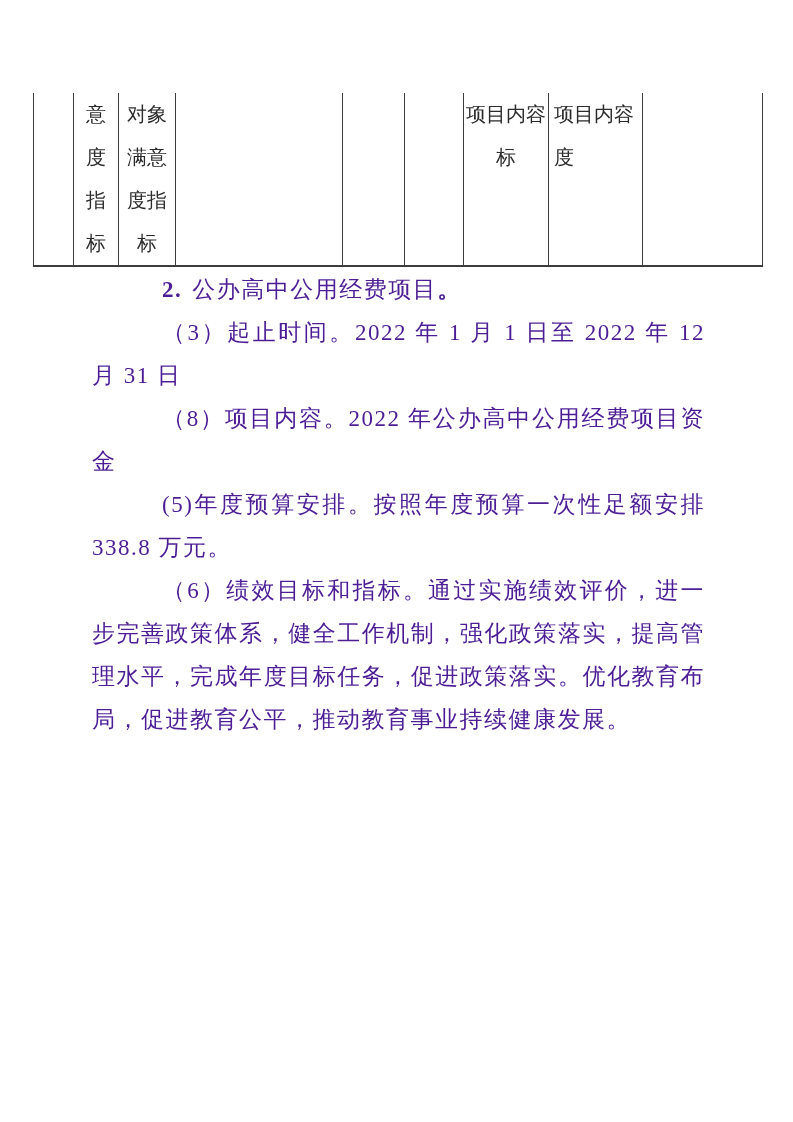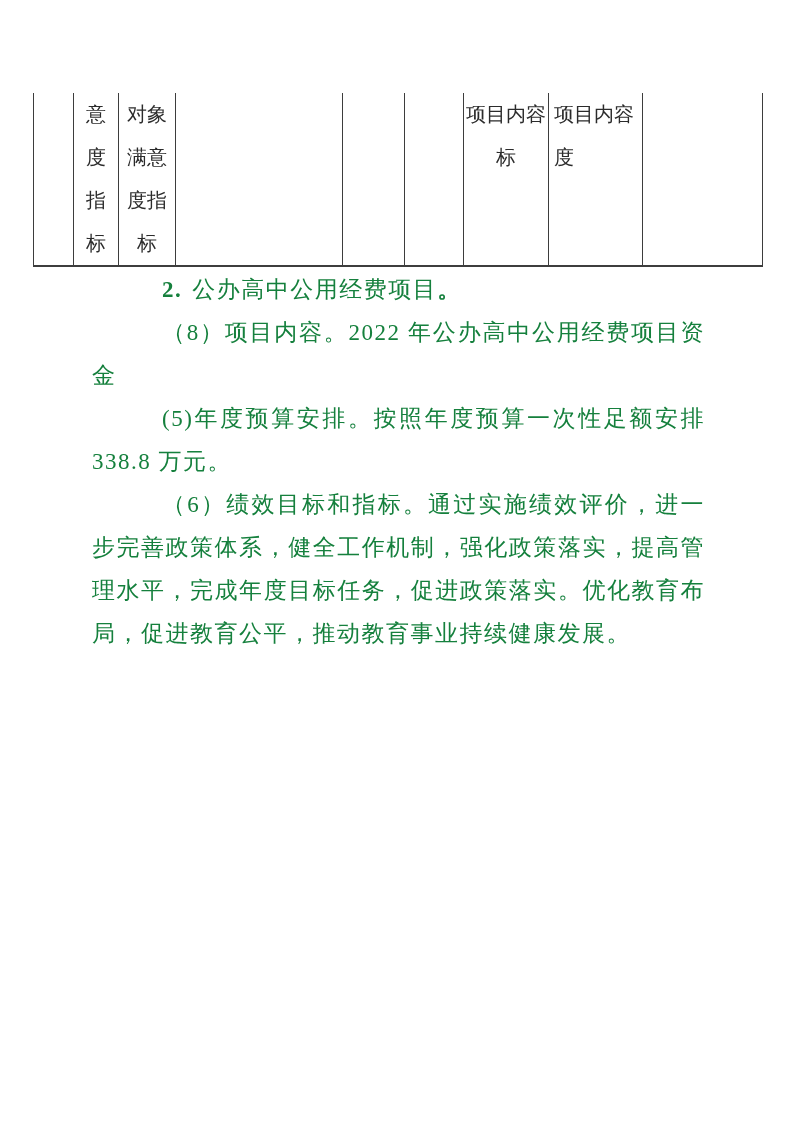--- a/index.html
+++ b/index.html
@@ -47,21 +47,21 @@
     width: 613px;
   }
   .body-text p {
     margin: 0;
     font-size: 23px;
     line-height: 43px;
     letter-spacing: 1.5px;
     text-align: justify;
     text-justify: inter-ideograph;
     text-indent: 70px;
-    color: #15803d;
+    color: #4c1d95;
   }
   .heading { text-align: left !important; }
   .b { font-weight: bold; }
   .num { margin-right: 10px; }
 </style>
 </head>
 <body>
 
 <div class="page">
 
@@ -103,18 +103,19 @@
         <div class="ln">项目内容</div>
         <div class="ln">度</div>
       </td>
       <td></td>
     </tr>
   </tbody>
     </table>
 
   <div class="body-text">
     <p class="heading"><span class="b num">2.</span><span>公办高中公用经费项目</span><span class="b">。</span></p>
+    <p>（3）起止时间。2022 年 1 月 1 日至 2022 年 12 月 31 日</p>
     <p>（8）项目内容。2022 年公办高中公用经费项目资金</p>
     <p>(5)年度预算安排。按照年度预算一次性足额安排 338.8 万元。</p>
     <p>（6）绩效目标和指标。通过实施绩效评价，进一步完善政策体系，健全工作机制，强化政策落实，提高管理水平，完成年度目标任务，促进政策落实。优化教育布局，促进教育公平，推动教育事业持续健康发展。</p>
   </div>
 
 </div>
 
 </body></html>

